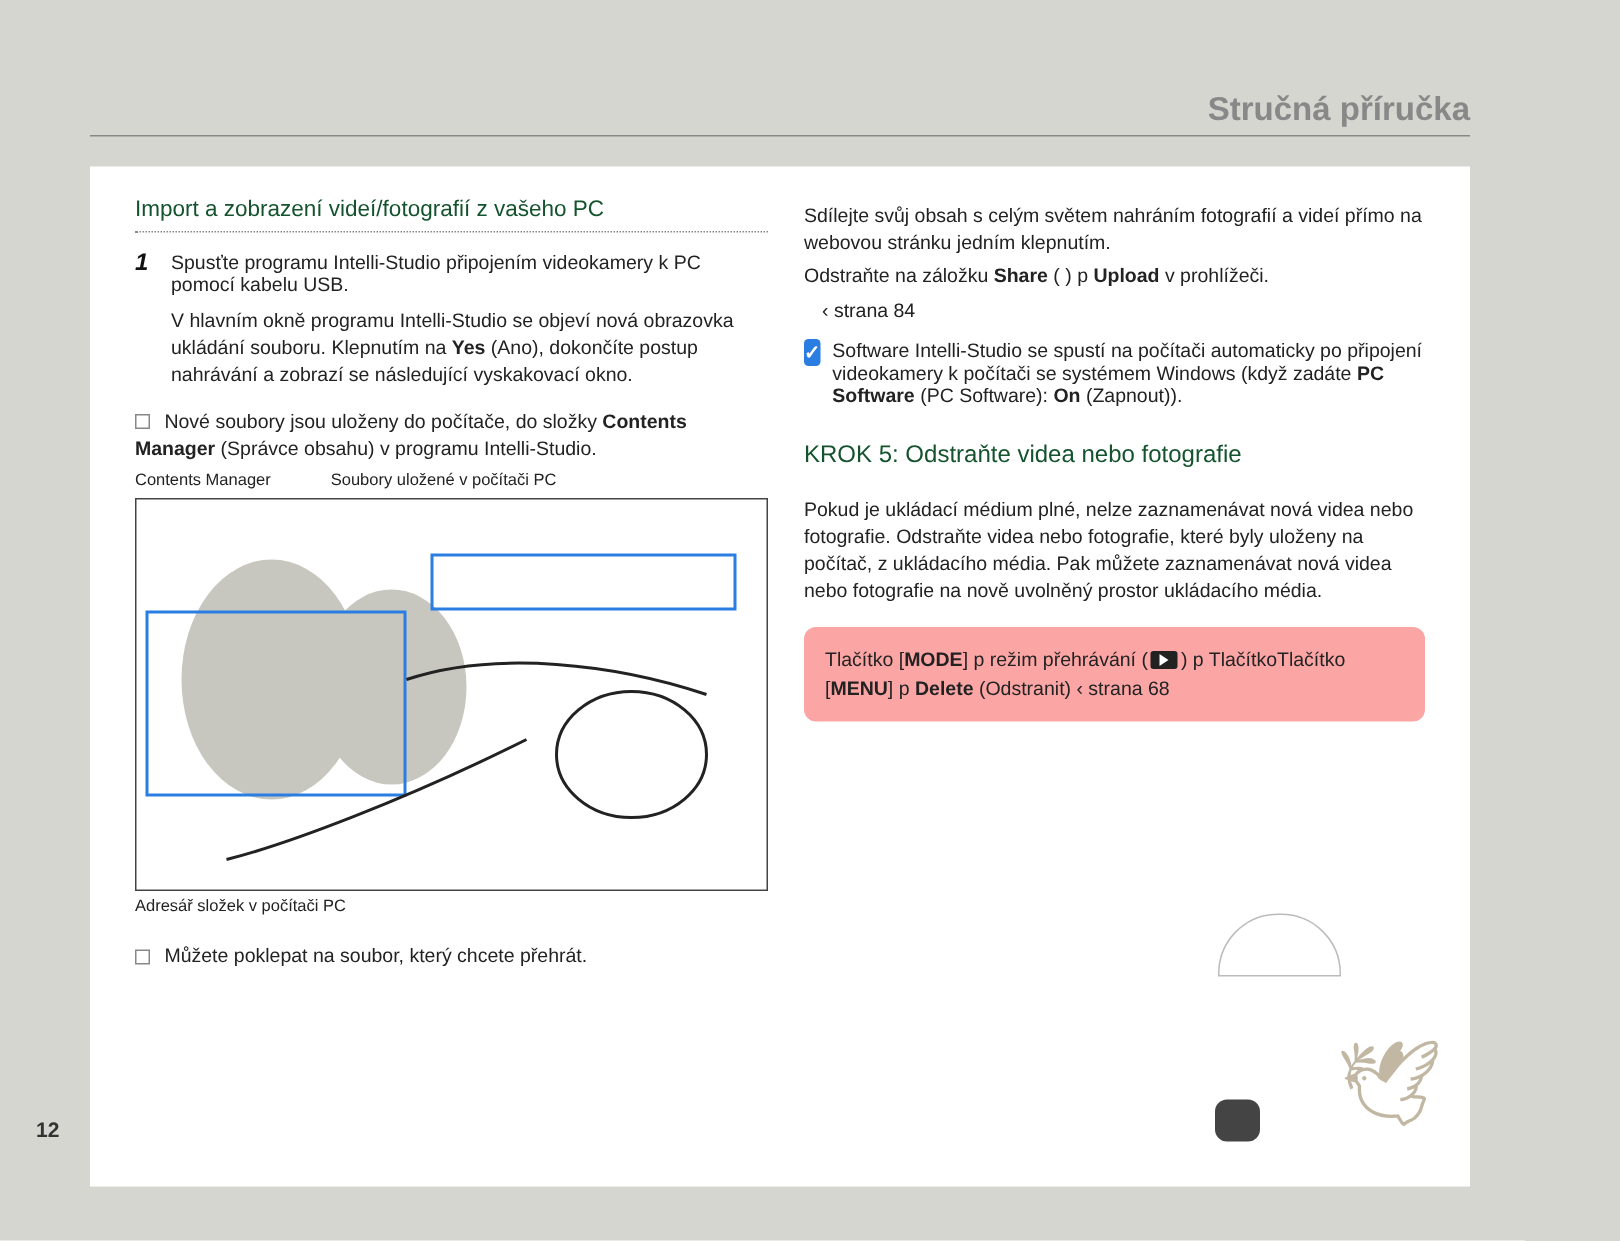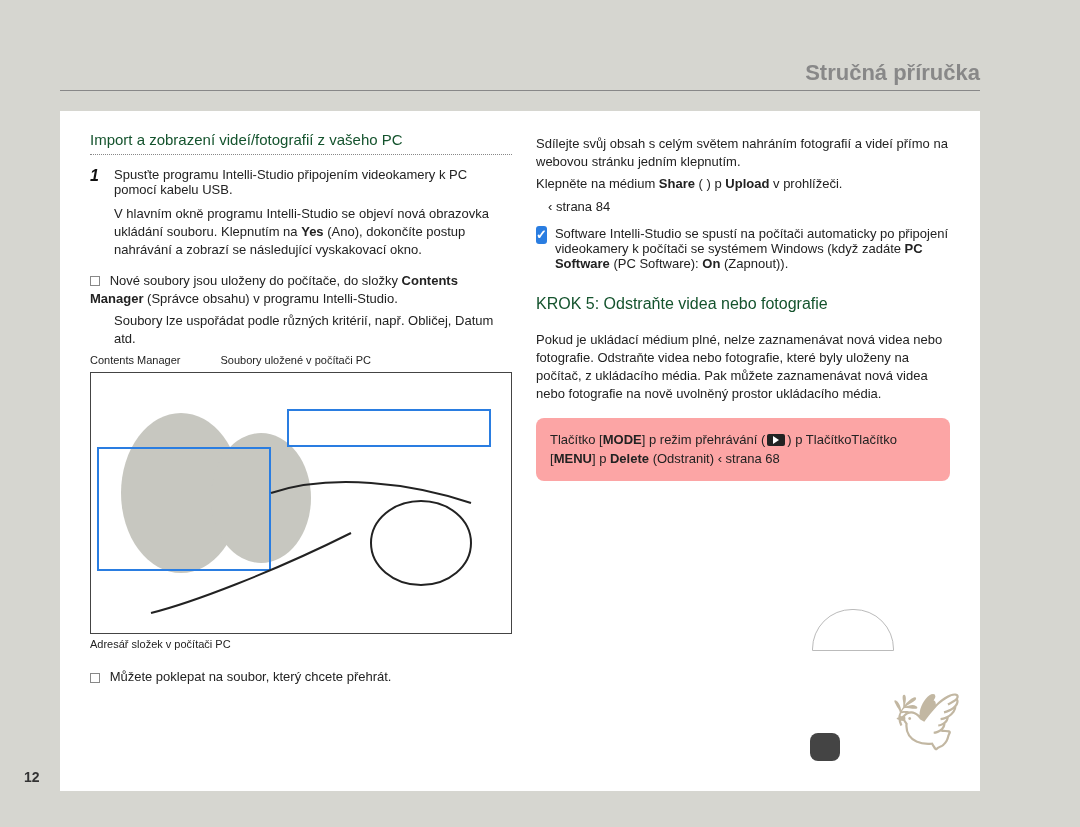--- a/index.html
+++ b/index.html
@@ -147,21 +147,21 @@
     position: absolute;
     left: 6px;
     top: 2px;
     border-left: 6px solid #fff;
     border-top: 4px solid transparent;
     border-bottom: 4px solid transparent;
   }
   .page-number {
     position: absolute;
     left: -36px;
-    bottom: 6px;
+    bottom: 30px;
     font-weight: bold;
     font-size: 14px;
     color: #333;
   }
   .knob {
     position: absolute;
     right: 86px;
     bottom: 140px;
     width: 80px;
     height: 40px;
@@ -207,21 +207,20 @@
       </div>
       <p class="indent">
         <span>V hlavním okně programu Intelli-Studio se objeví nová obrazovka ukládání souboru. Klepnutím na </span><b>Yes</b><span> (Ano), dokončíte postup nahrávání a zobrazí se následující vyskakovací okno.</span>
       </p>
 
       <p style="margin-top:12px;">
         <span class="list-dot"></span>
         <span>Nové soubory jsou uloženy do počítače, do složky </span>
         <b>Contents Manager</b><span> (Správce obsahu) v programu Intelli-Studio.</span>
       </p>
-      <p class="indent">Soubory lze uspořádat podle různých kritérií, např. Obličej, Datum atd.</p>
 
       <div class="caption-row">
         <span>Contents Manager</span>
         <span>Soubory uložené v počítači PC</span>
       </div>
 
       <div class="illustration">
         <div class="ill-shape" style="left:30px;top:40px;width:120px;height:160px;"></div>
         <div class="ill-shape" style="left:120px;top:60px;width:100px;height:130px;"></div>
         <div class="ill-highlight" style="left:6px;top:74px;width:170px;height:120px;"></div>
@@ -236,21 +235,21 @@
 
       <p style="margin-top:18px;">
         <span class="list-dot"></span>
         <span>Můžete poklepat na soubor, který chcete přehrát.</span>
       </p>
     </div>
 
     <div class="col">
       <p>Sdílejte svůj obsah s celým světem nahráním fotografií a videí přímo na webovou stránku jedním klepnutím.</p>
       <p>
-        <span>Klepněte na médium </span><b>Share</b><span> (       ) p </span><b>Upload</b><span> v prohlížeči.</span>
+        <span>Odstraňte na záložku </span><b>Share</b><span> (       ) p </span><b>Upload</b><span> v prohlížeči.</span>
       </p>
       <p style="margin-left:12px;"> ‹ strana 84</p>
 
       <div class="note-row">
         <span class="note-icon">✓</span>
         <div>
           <span>Software Intelli-Studio se spustí na počítači automaticky po připojení videokamery k počítači se systémem Windows (když zadáte </span><b>PC Software</b><span> (PC Software): </span><b>On</b><span> (Zapnout)).</span>
         </div>
       </div>
 

